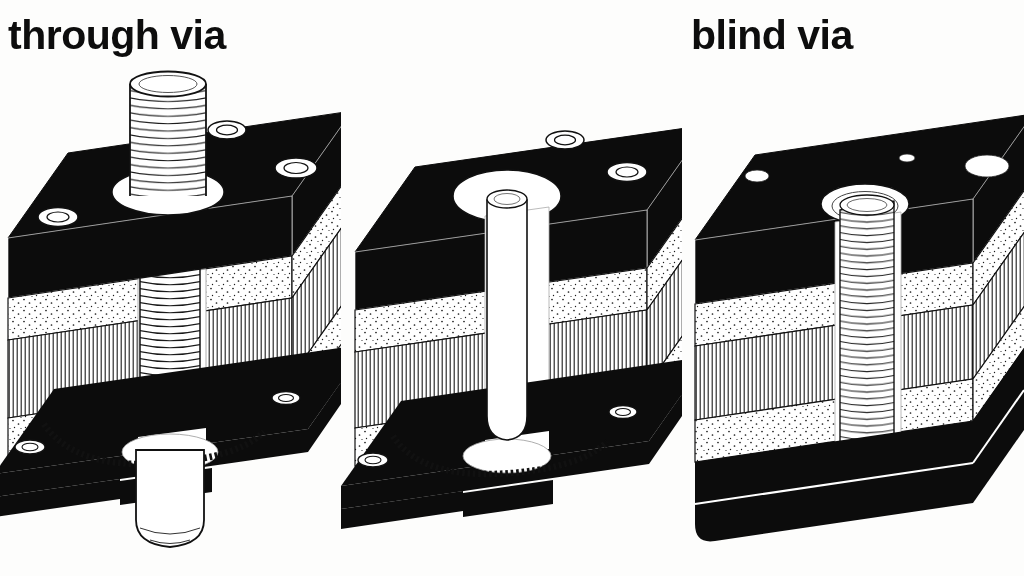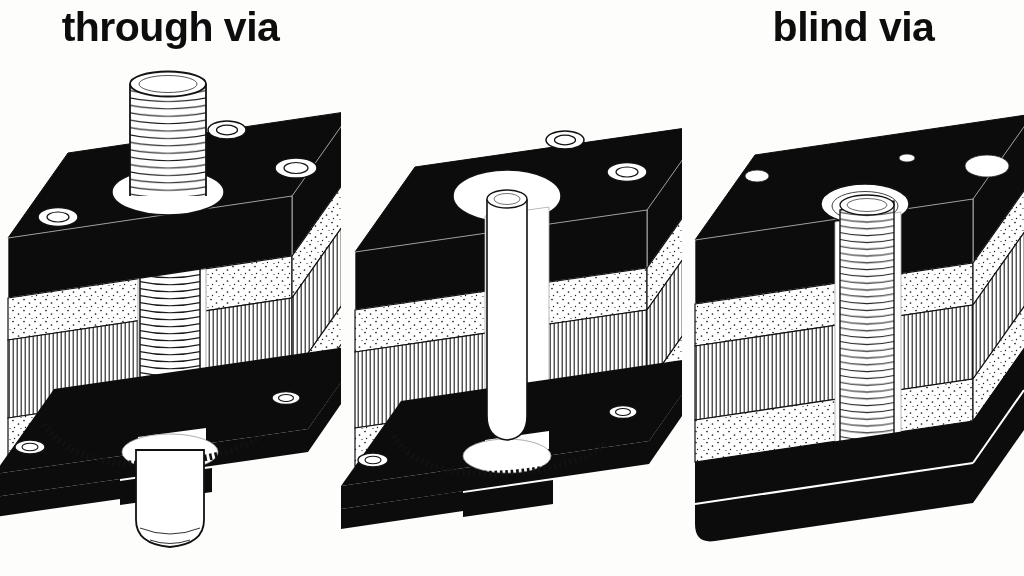--- a/index.html
+++ b/index.html
@@ -9,21 +9,21 @@
     font-family:"Liberation Sans", sans-serif;
     overflow:hidden;
   }
   .canvas{position:relative;width:1024px;height:576px;overflow:hidden;}
   .panel{position:absolute;top:0;width:341px;height:576px;}
   #panel-through{left:0;}
   #panel-blind{left:341px;}
   #panel-buried{left:683px;}
   .panel h2{
     position:absolute;top:4px;left:0;width:100%;
-    margin:0;text-align:center;
+    margin:8px;text-align:left;
     font-size:41px;font-weight:700;letter-spacing:-0.5px;
     color:#0d0d0d;line-height:1.15;
     z-index:2;
   }
   .panel svg{position:absolute;top:0;left:0;}
   .art{display:block;}
 </style>
 </head>
 <body>
 

